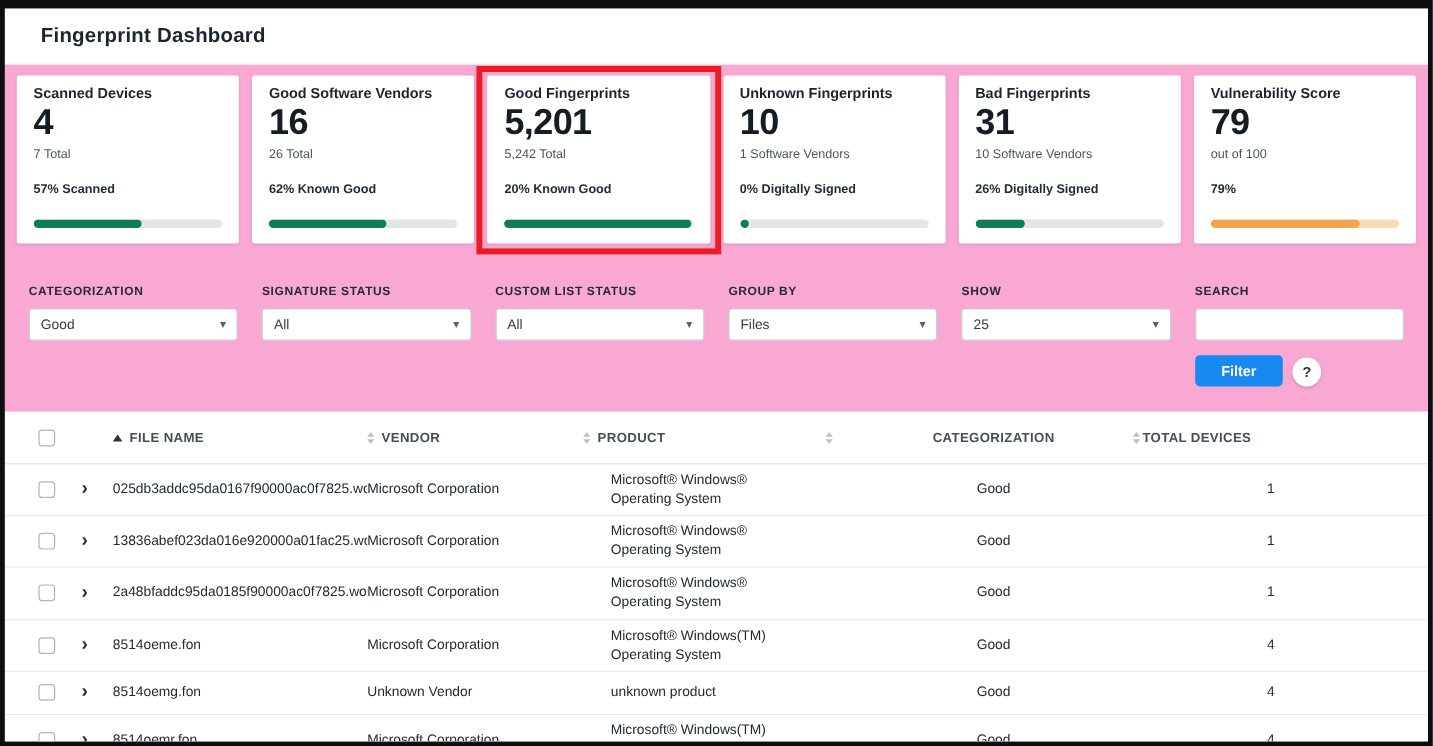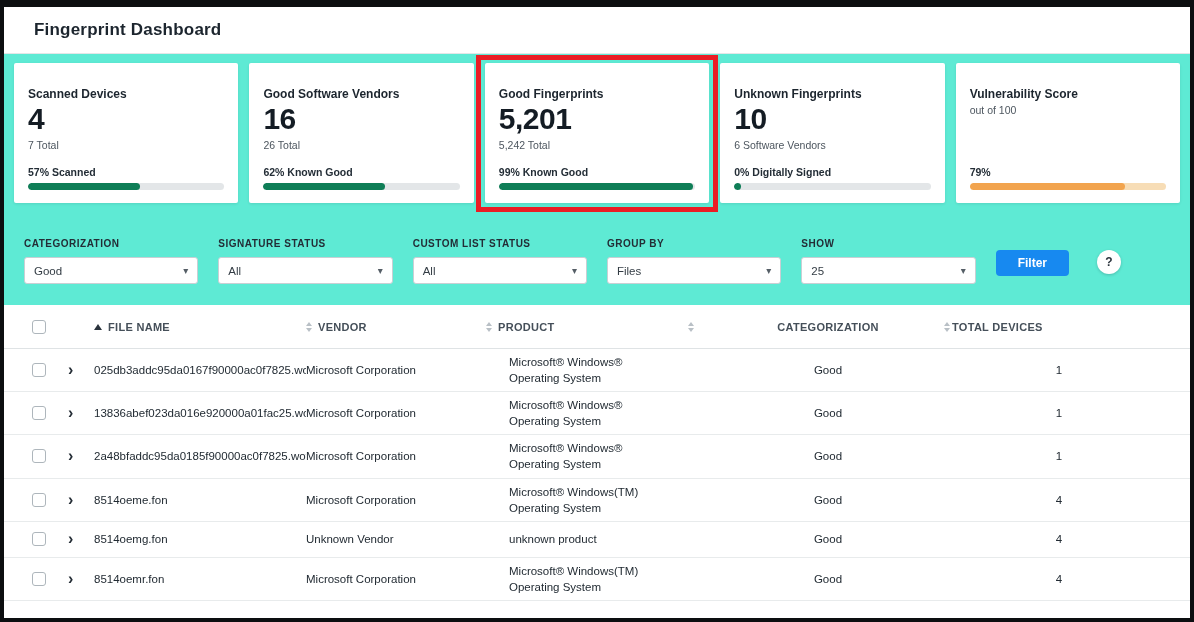--- a/index.html
+++ b/index.html
@@ -4,44 +4,44 @@
 <style>
   * { box-sizing: border-box; margin: 0; padding: 0; }
   html,body { width: 1194px; height: 622px; }
   body {
     font-family: "Liberation Sans", "DejaVu Sans", sans-serif;
     background: #0c0e10;
   }
   .page {
     width: 1194px; height: 622px;
     border: 4px solid #0c0e10; border-top-width: 7px;
-    background: #5eead4;
+    background: #f9a8d4;
     display: flex; flex-direction: column;
     overflow: hidden;
   }
   
   .appbar {
     background: #ffffff; height: 47px; flex: 0 0 47px;
     display: flex; align-items: center; padding: 0 30px;
     border-bottom: 1px solid #e3e6e8;
   }
   .appbar h1 { font-size: 17px; font-weight: 700; color: #1c252e; letter-spacing: .2px; }
   
   .cards { display: flex; gap: 11px; padding: 9px 10px; flex: 0 0 auto; }
   .card {
     position: relative; flex: 1 1 0; background: #fff; border-radius: 2px;
     box-shadow: 0 1px 3px rgba(20,30,40,.10);
-    height: 140px; padding: 24px 14px 13px;
+    height: 140px; padding: 8px 14px 13px;
     display: flex; flex-direction: column;
   }
   .card-title { font-size: 12px; font-weight: 700; color: #1c252e; }
   .card-value { font-size: 30px; font-weight: 700; color: #141c24; letter-spacing: -.5px; margin-top: 1px; }
   .card-subtitle { font-size: 10.5px; color: #4d565f; margin-top: 3px; }
   .card-bottom { margin-top: auto; }
-  .progress-label { font-size: 10.5px; font-weight: 700; color: #232d36; margin-bottom: 5px; }
+  .progress-label { font-size: 10.5px; font-weight: 700; color: #232d36; margin-bottom: 19px; }
   .progress-track { height: 7px; border-radius: 4px; background: var(--track); overflow: hidden; }
   .progress-track.orange-bg { background: var(--orange-track); }
   .progress-fill { height: 100%; border-radius: 4px; min-width: 7px; background: var(--green); }
   .progress-fill.orange { background: var(--orange); }
   .highlight-annotation {
     position: absolute; left: -9px; top: -8px; right: -9px; bottom: -9px;
     border: 5px solid var(--red); pointer-events: none; z-index: 5;
   }
   
   .filters {
@@ -58,21 +58,21 @@
     padding: 0 9px; font-size: 11.5px; color: #333c44; cursor: pointer;
   }
   .select-caret { font-size: 10px; color: #555e66; }
   .search-input {
     width: 100%; height: 27px; border: 1px solid #c9cfd4; border-radius: 3px;
     background: #fff; font-size: 12px; padding: 0 9px; outline: none;
     font-family: "Liberation Sans", sans-serif;
   }
   .filter-actions {
     grid-column: 6; margin-top: 12px;
-    display: flex; align-items: flex-start; gap: 28px;
+    display: flex; align-items: flex-end; gap: 8px;
   }
   .filter-btn {
     background: var(--blue); color: #fff; border: none; border-radius: 4px;
     height: 26px; padding: 0 22px; font-size: 12px; font-weight: 700;
     font-family: "Liberation Sans", sans-serif; cursor: pointer;
   }
   .help-btn {
     width: 24px; height: 24px; border-radius: 50%; background: #fff;
     box-shadow: 0 1px 3px rgba(20,30,40,.22);
     display: flex; align-items: center; justify-content: center;
@@ -148,42 +148,54 @@
         </div>
       </div>
     </div>
 
     <div class="card">
       <div class="highlight-annotation"></div>
       <div class="card-title">Good Fingerprints</div>
       <div class="card-value">5,201</div>
       <div class="card-subtitle">5,242 Total</div>
       <div class="card-bottom">
-        <div class="progress-label">99% Known Good</div>
+        <div class="progress-label">20% Known Good</div>
         <div class="progress-track">
           <div class="progress-fill" style="width: 99%;"></div>
         </div>
       </div>
     </div>
 
     <div class="card">
       <div class="card-title">Unknown Fingerprints</div>
       <div class="card-value">10</div>
-      <div class="card-subtitle">6 Software Vendors</div>
+      <div class="card-subtitle">1 Software Vendors</div>
       <div class="card-bottom">
         <div class="progress-label">0% Digitally Signed</div>
         <div class="progress-track">
           <div class="progress-fill" style="width: 0%;"></div>
         </div>
       </div>
     </div>
 
+    <div class="card">
+      <div class="card-title">Bad Fingerprints</div>
+      <div class="card-value">31</div>
+      <div class="card-subtitle">10 Software Vendors</div>
+      <div class="card-bottom">
+        <div class="progress-label">26% Digitally Signed</div>
+        <div class="progress-track">
+          <div class="progress-fill" style="width: 26%;"></div>
+        </div>
+      </div>
+    </div>
 
     <div class="card">
       <div class="card-title">Vulnerability Score</div>
+      <div class="card-value">79</div>
       <div class="card-subtitle">out of 100</div>
       <div class="card-bottom">
         <div class="progress-label">79%</div>
         <div class="progress-track orange-bg">
           <div class="progress-fill orange" style="width: 79%;"></div>
         </div>
       </div>
     </div>
 
   </div>
@@ -223,20 +235,24 @@
     </div>
 
     <div>
       <div class="filter-label">Show</div>
       <div class="select">
         <span>25</span>
         <span class="select-caret">▾</span>
       </div>
     </div>
 
+    <div>
+      <div class="filter-label">Search</div>
+      <input class="search-input" type="text" value="" style="">
+    </div>
 
     <div class="filter-actions">
       <button class="filter-btn">Filter</button>
       <div class="help-btn">?</div>
     </div>
 
   </div>
 
   <div class="table-panel">
 

